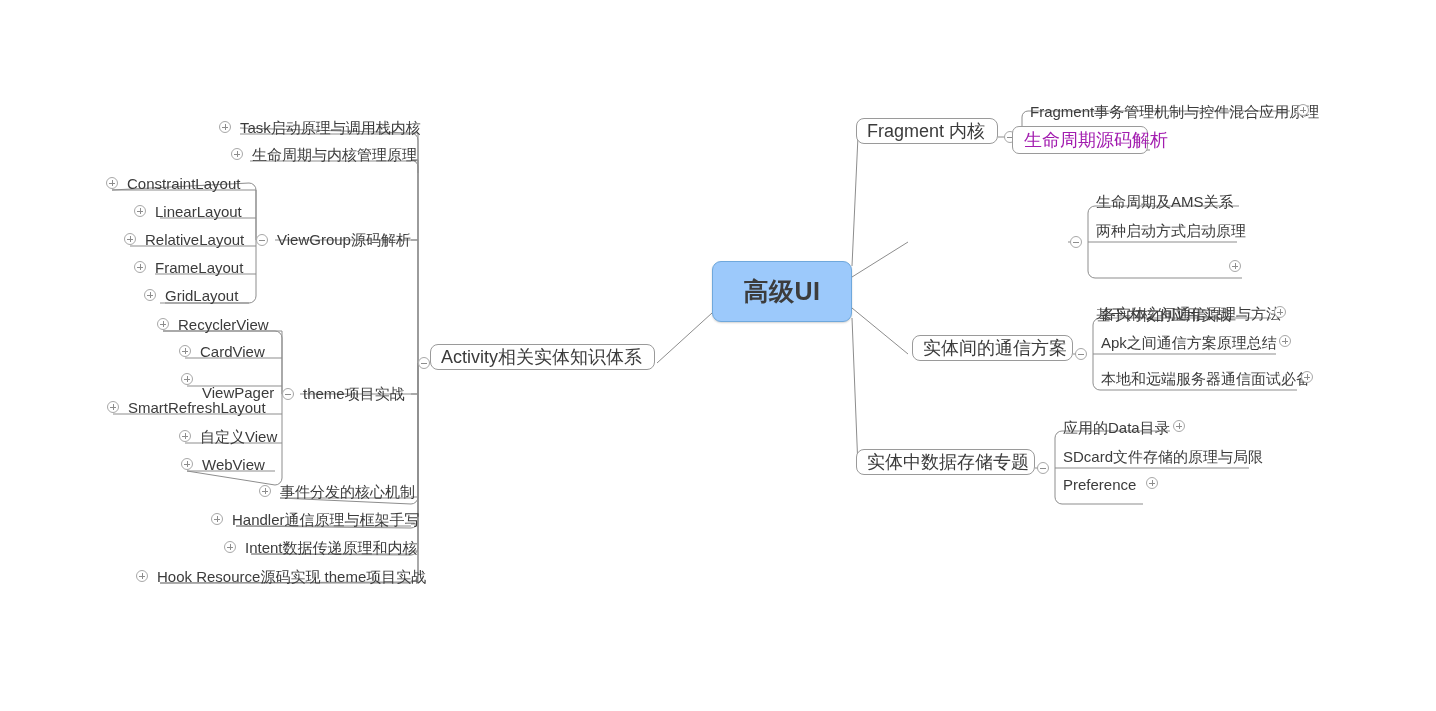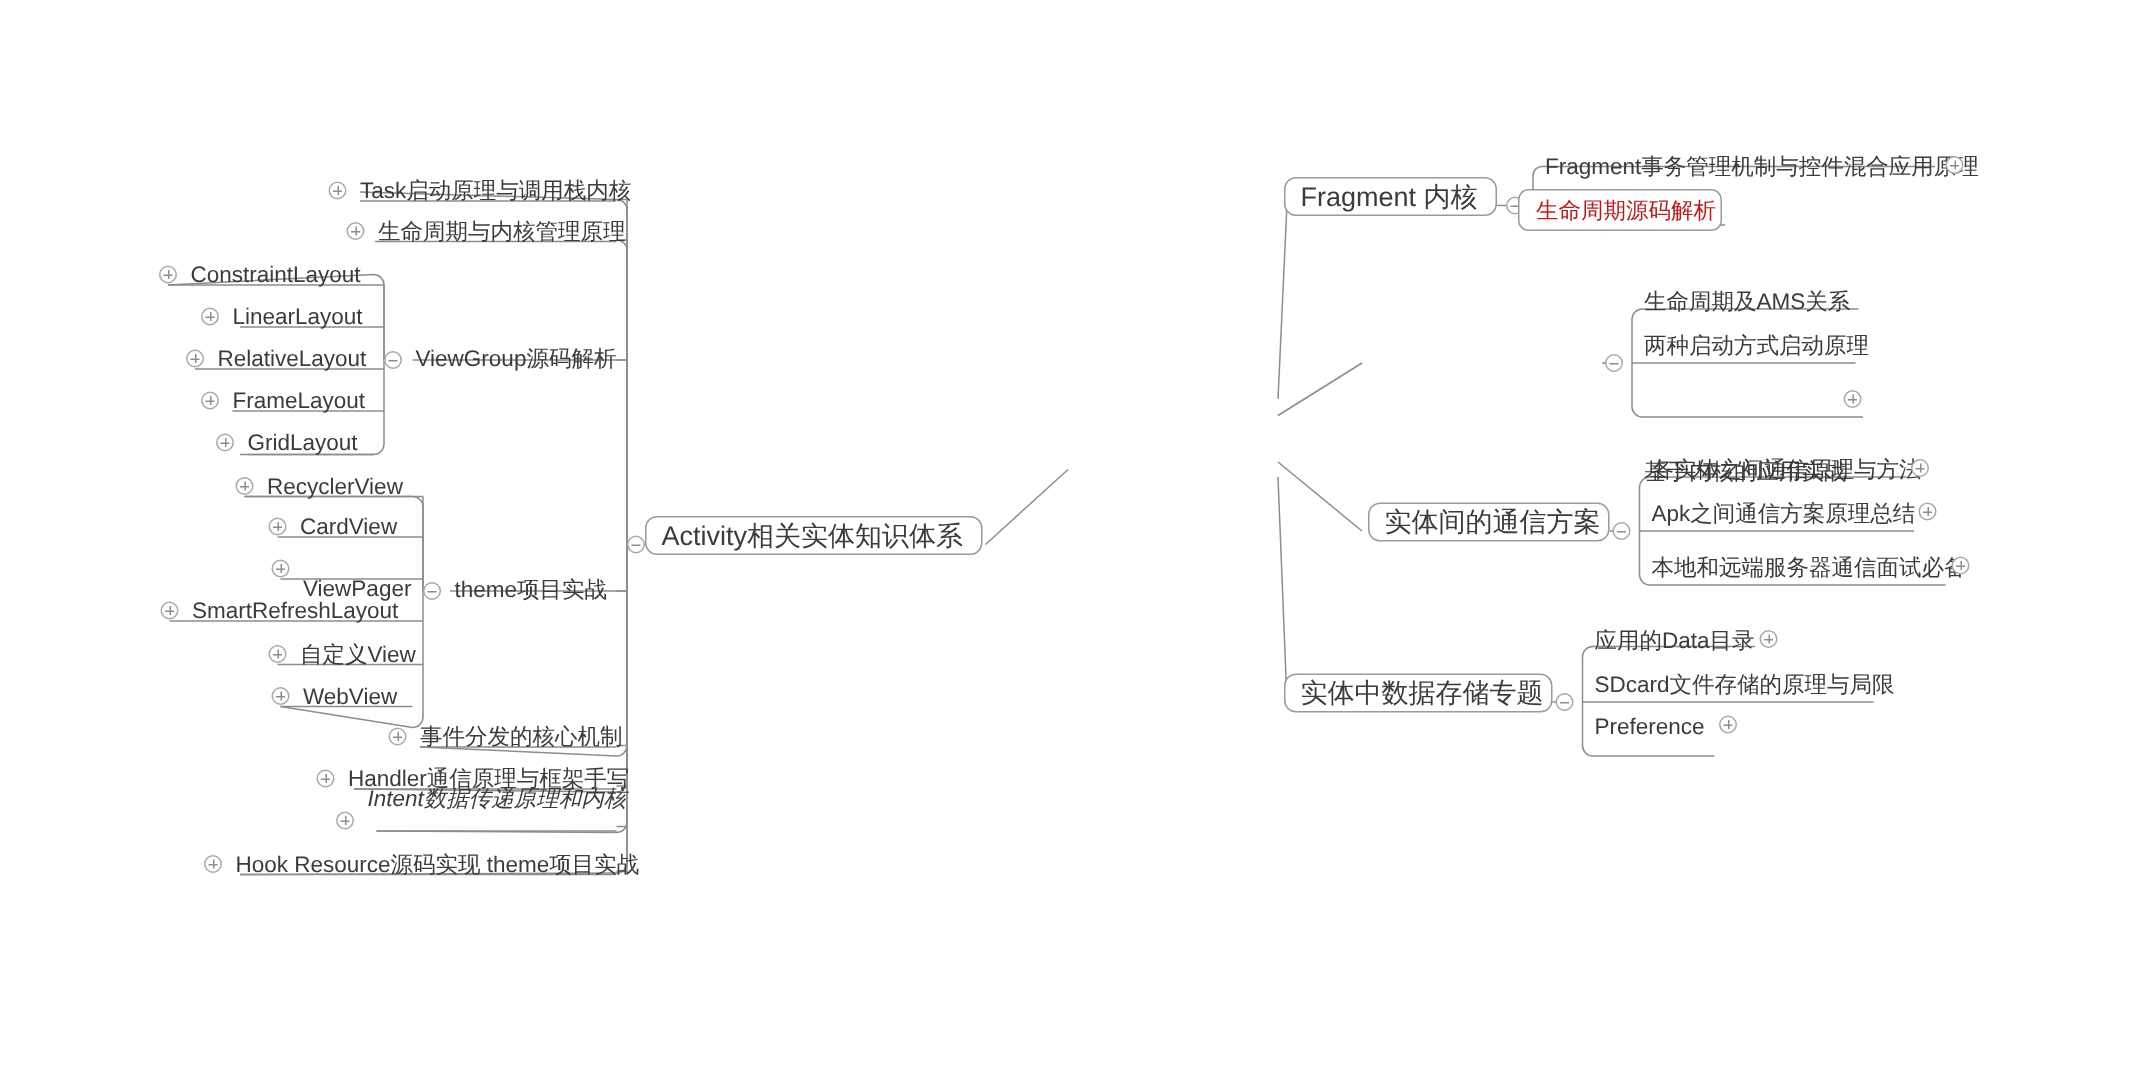--- a/index.html
+++ b/index.html
@@ -65,22 +65,22 @@
     background: #ffffff;
     border: 1px solid #9a9a9a;
     border-radius: 7px;
     box-sizing: border-box;
     height: 28px;
     display: flex;
     align-items: center;
     padding: 0 11px;
   }
   .boxed-leaf .leaf-label {
-    font-size: 15px;
-    color: #b91c1c;
+    font-size: 18px;
+    color: #a21caf;
     white-space: nowrap;
   }
   
   .leaf {
     position: absolute;
     white-space: nowrap;
     font-size: 15px;
     color: #3b3b3b;
     line-height: 18px;
   }
@@ -189,20 +189,23 @@
       <path d="M185,443 L282,443"></path>
       <path d="M187,471 L275,471"></path>
 
       <path d="M280,498 L411,498"></path>
       <path d="M236,526 L411,526"></path>
       <path d="M251,554 L411,554"></path>
       <path d="M160,583 L411,583"></path>
     </g>
   </svg>
 
+  <div class="root-node">
+    <span class="root-label">高级UI</span>
+  </div>
 
   <div class="branch-node" style="left:856px; top:118px; width:142px;">
     <span class="branch-label">Fragment 内核</span>
   </div>
   <div class="marker minus" style="left:1004px; top:131px;"></div>
 
   <div class="leaf" style="left:1030px; top:103px;">Fragment事务管理机制与控件混合应用原理</div>
   <div class="marker plus" style="left:1297px; top:104px;"></div>
 
   <div class="boxed-leaf" style="left:1012px; top:126px; width:136px;">
@@ -293,18 +296,18 @@
   <div class="marker plus" style="left:181px; top:458px;"></div>
   <div class="leaf" style="left:202px; top:456px;">WebView</div>
 
   <div class="marker plus" style="left:259px; top:485px;"></div>
   <div class="leaf" style="left:280px; top:483px;">事件分发的核心机制</div>
 
   <div class="marker plus" style="left:211px; top:513px;"></div>
   <div class="leaf" style="left:232px; top:511px;">Handler通信原理与框架手写</div>
 
   <div class="marker plus" style="left:224px; top:541px;"></div>
-  <div class="leaf" style="left:245px; top:524px;font-style:italic;">Intent数据传递原理和内核</div>
+  <div class="leaf" style="left:245px; top:539px;">Intent数据传递原理和内核</div>
 
   <div class="marker plus" style="left:136px; top:570px;"></div>
   <div class="leaf" style="left:157px; top:568px;">Hook Resource源码实现 theme项目实战</div>
 
 </div>
 
 </body></html>

